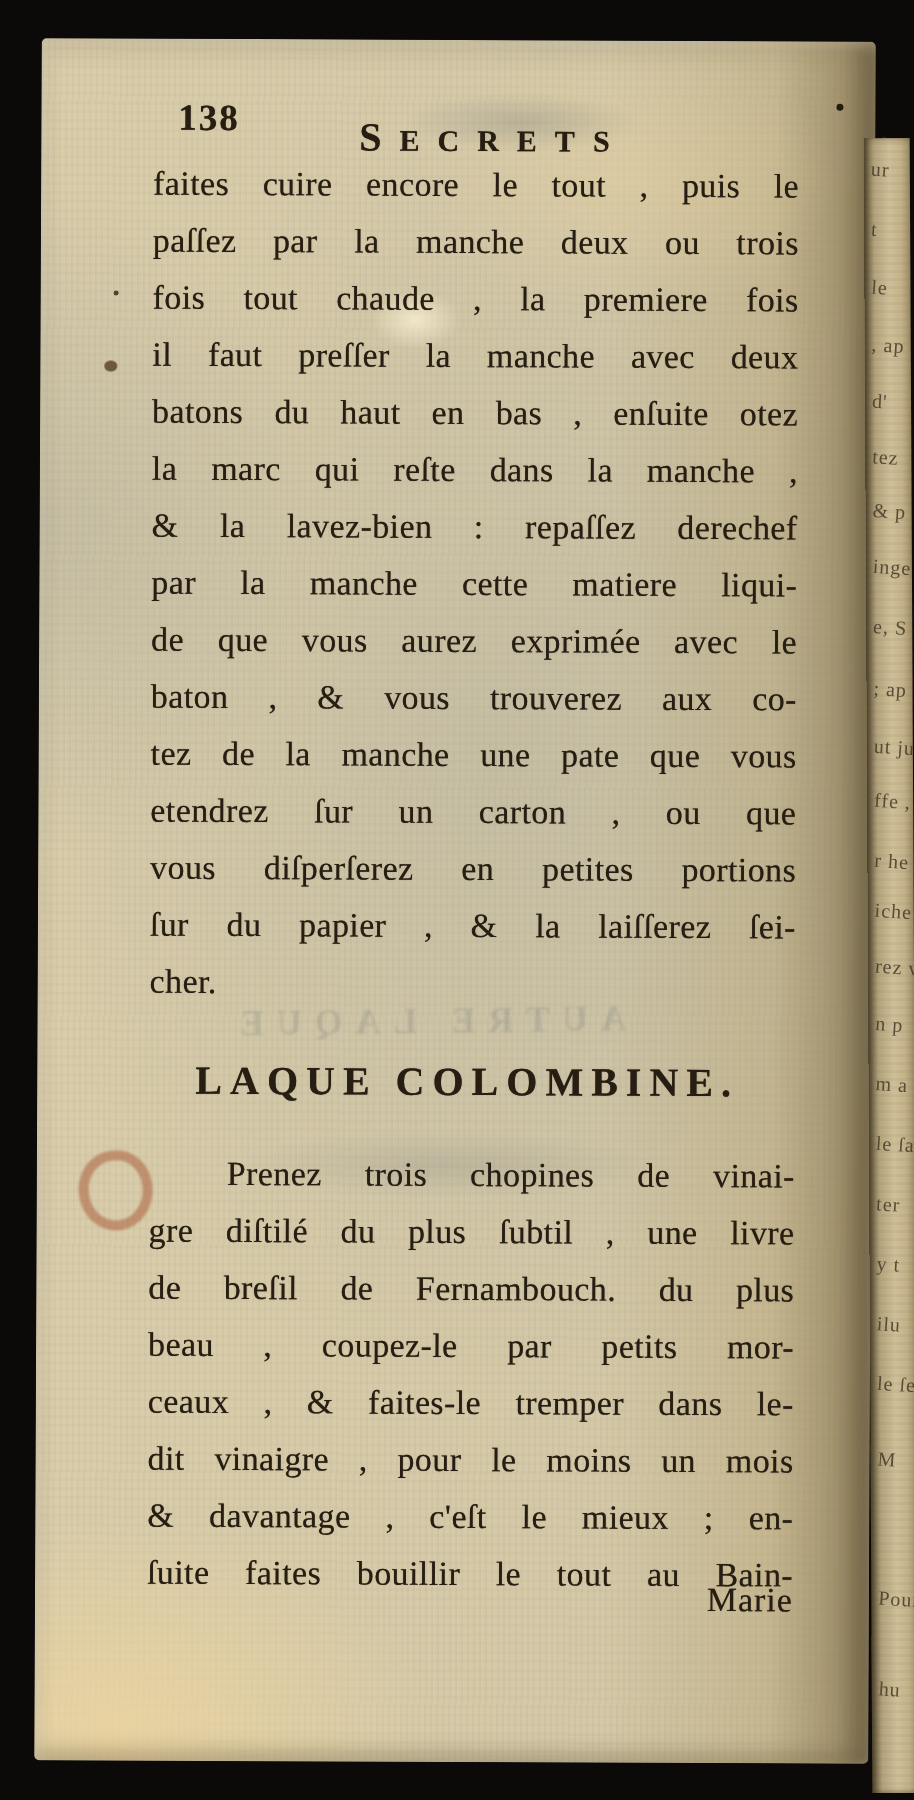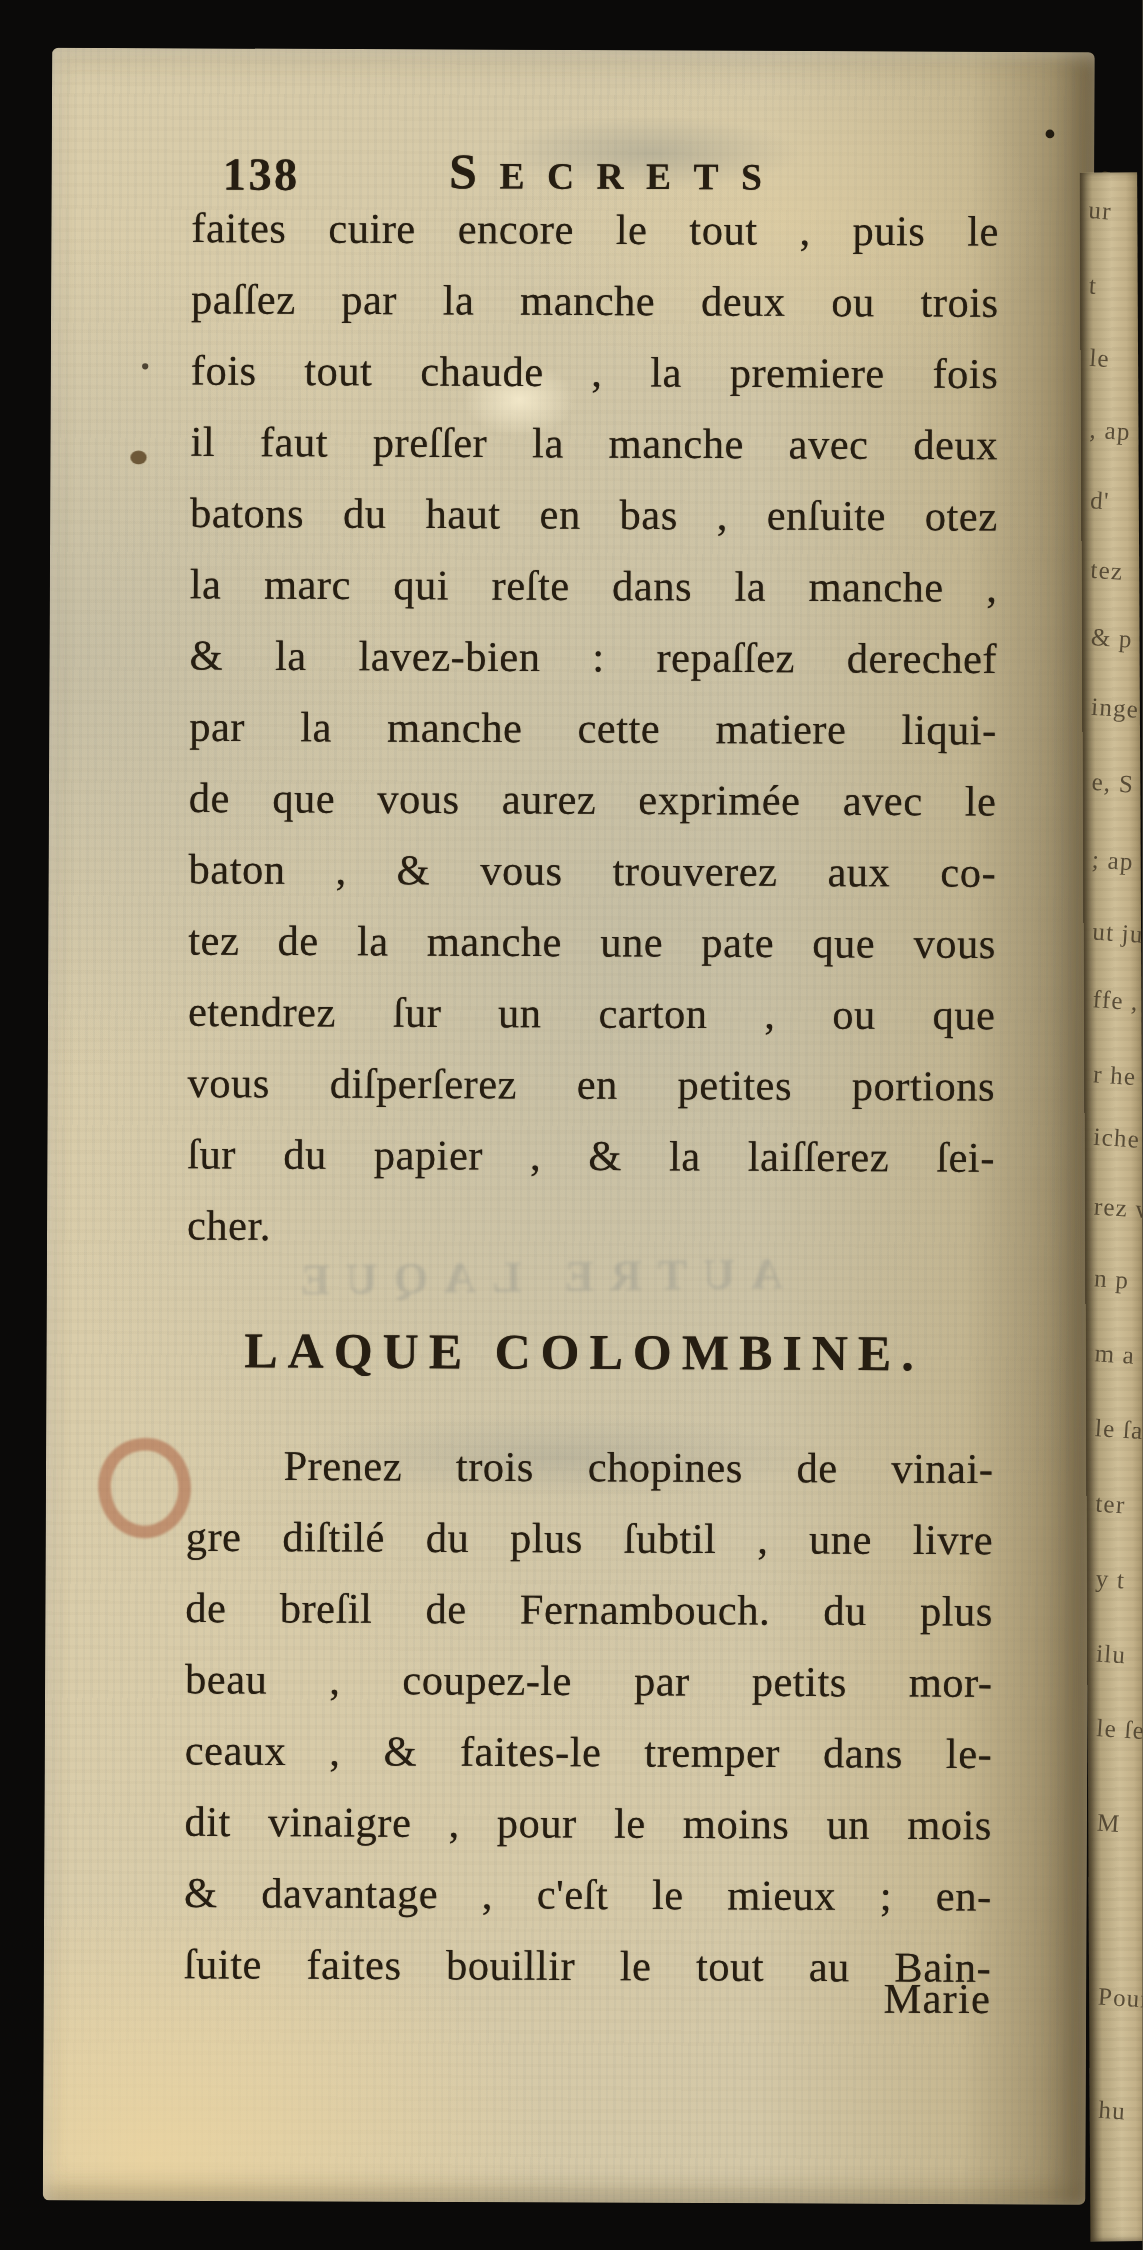--- a/index.html
+++ b/index.html
@@ -33,21 +33,21 @@
       linear-gradient(to right,#6e6144 0%,#b3a37c 22%,#cfbf98 55%,#c3b189 80%,#a08e66 100%);
     overflow:hidden;
     transform:rotate(-0.3deg);
     box-shadow:inset 3px 0 6px rgba(30,22,10,0.5);
   }
   .frag{position:absolute;left:7px;font-size:20px;color:#453a28;white-space:nowrap;
         transform:rotate(4deg);opacity:0.85;letter-spacing:1px;}
 
   
   .ink{color:#261e12;text-shadow:0 0 0.7px rgba(40,28,15,0.75);}
-  .pageno{position:absolute;left:137px;top:80px;font-size:37px;font-weight:bold;
+  .pageno{position:absolute;left:137px;top:57px;font-size:37px;font-weight:bold;
           letter-spacing:2px;}
   .runtitle{position:absolute;left:318px;top:74px;font-size:30px;letter-spacing:18px;
             font-weight:bold;white-space:nowrap;}
   .runtitle .big{font-size:40px;letter-spacing:18px;}
 
   .para{position:absolute;left:112px;width:646px;}
   .line{font-size:34px;line-height:57px;height:57px;white-space:nowrap;
         text-align:justify;text-align-last:justify;letter-spacing:0.4px;
         word-spacing:2px;overflow:visible;}
   .line.short{text-align:left;text-align-last:left;}

